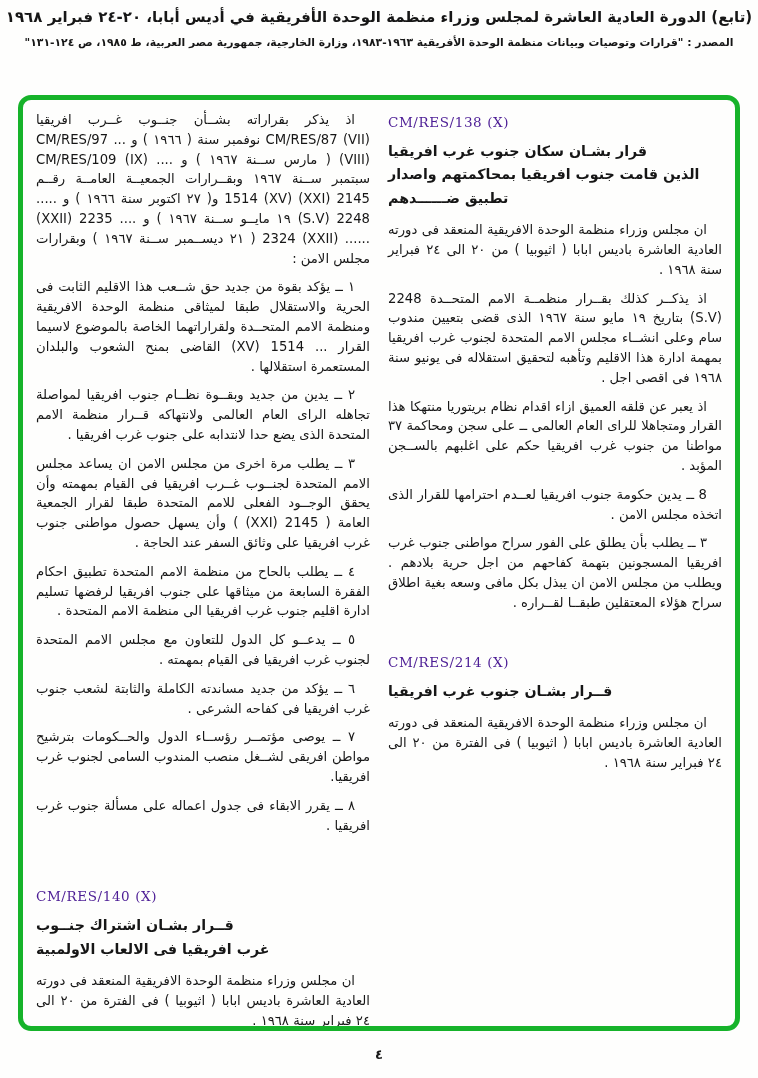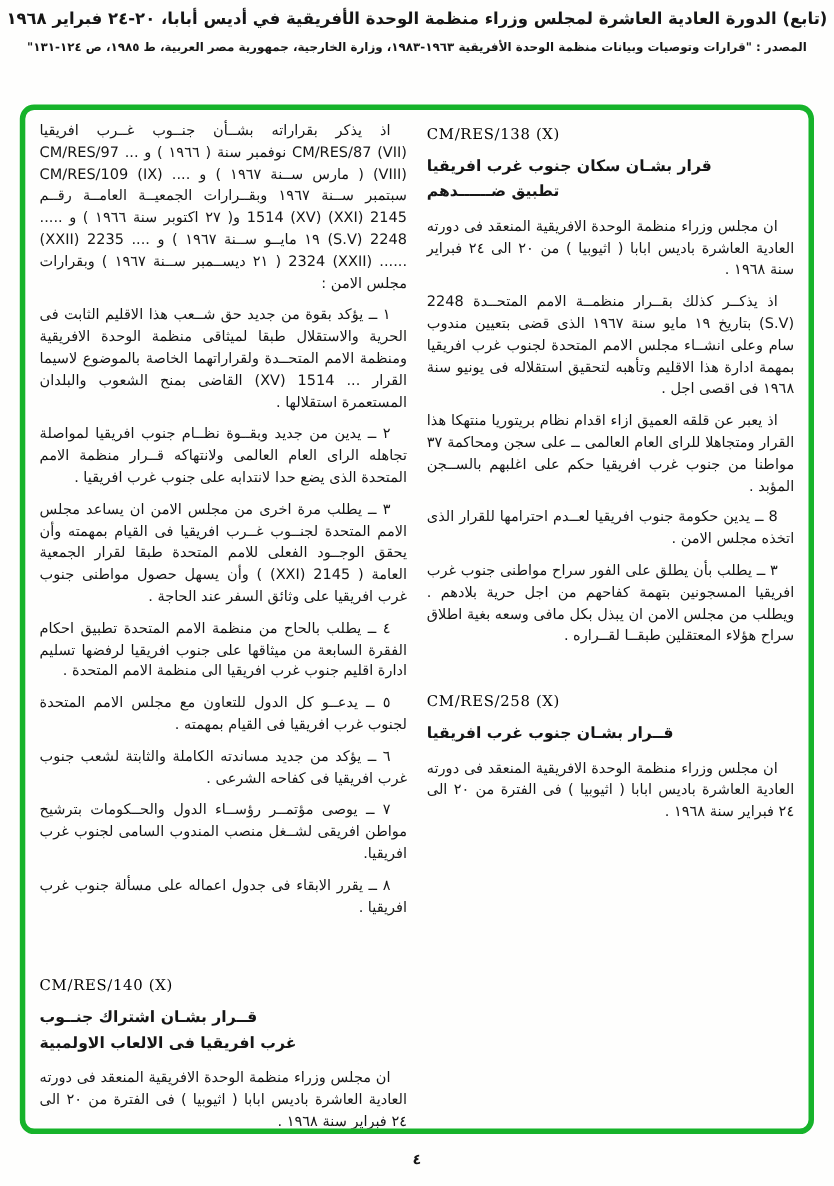--- a/index.html
+++ b/index.html
@@ -22,21 +22,21 @@
     position:absolute; left:18px; top:95px; width:722px; height:936px;
     border:5px solid var(--frame-color); border-radius:13px;
     padding:10px 13px 8px 13px; overflow:hidden; background:transparent;
   }
   .cols { display:flex; gap:18px; height:100%; }
   .col { flex:1; min-width:0; }
   .resnum {
     direction:ltr; text-align:left;
     font-family:"DejaVu Serif", serif;
     font-size:13.5px; letter-spacing:0.6px;
-    margin:4px 0 6px 0; color:#000000;
+    margin:4px 0 6px 0; color:#4c1d95;
   }
   .heading {
     font-weight:bold; text-align:left;
     font-size:14.2px; line-height:1.65;
     margin:10px 0 10px 0;
   }
   .para {
     font-size:13.2px; line-height:1.5;
     text-align:justify; text-indent:15px;
     margin:0 0 9px 0;
@@ -54,29 +54,30 @@
   <div class="title">(تابع) الدورة العادية العاشرة لمجلس وزراء منظمة الوحدة الأفريقية في أديس أبابا، ٢٠-٢٤ فبراير ١٩٦٨</div>
   <div class="source">المصدر : "قرارات وتوصيات وبيانات منظمة الوحدة الأفريقية ١٩٦٣-١٩٨٣، وزارة الخارجية، جمهورية مصر العربية، ط ١٩٨٥، ص ١٢٤-١٣١"</div>
 </header>
 
 <main class="frame">
   <div class="cols" dir="rtl">
       <div class="col">
         <div class="resnum">CM/RES/138 (X)</div>
         <div class="heading">
           <div>قرار بشـان سكان جنوب غرب افريقيا</div>
+          <div>الذين قامت جنوب افريقيا بمحاكمتهم واصدار</div>
           <div>تطبيق ضــــــدهم</div>
         </div>
         <p class="para">ان مجلس وزراء منظمة الوحدة الافريقية المنعقد فى دورته العادية العاشرة باديس ابابا ( اثيوبيا ) من ٢٠ الى ٢٤ فبراير سنة ١٩٦٨ .</p>
         <p class="para">اذ يذكــر كذلك بقــرار منظمــة الامم المتحــدة 2248 (S.V) بتاريخ ١٩ مايو سنة ١٩٦٧ الذى قضى بتعيين مندوب سام وعلى انشــاء مجلس الامم المتحدة لجنوب غرب افريقيا بمهمة ادارة هذا الاقليم وتأهبه لتحقيق استقلاله فى يونيو سنة ١٩٦٨ فى اقصى اجل .</p>
         <p class="para">اذ يعبر عن قلقه العميق ازاء اقدام نظام بريتوريا منتهكا هذا القرار ومتجاهلا للراى العام العالمى ــ على سجن ومحاكمة ٣٧ مواطنا من جنوب غرب افريقيا حكم على اغلبهم بالســجن المؤبد .</p>
         <p class="para">8 ــ يدين حكومة جنوب افريقيا لعــدم احترامها للقرار الذى اتخذه مجلس الامن .</p>
         <p class="para">٣ ــ يطلب بأن يطلق على الفور سراح مواطنى جنوب غرب افريقيا المسجونين بتهمة كفاحهم من اجل حرية بلادهم . ويطلب من مجلس الامن ان يبذل بكل مافى وسعه بغية اطلاق سراح هؤلاء المعتقلين طبقــا لقــراره .</p>
         <div class="gap" style="height: 28px;"></div>
-        <div class="resnum">CM/RES/258 (X)</div>
+        <div class="resnum">CM/RES/214 (X)</div>
         <div class="heading">
           <div>قــرار بشـان جنوب غرب افريقيا</div>
         </div>
         <p class="para">ان مجلس وزراء منظمة الوحدة الافريقية المنعقد فى دورته العادية العاشرة باديس ابابا ( اثيوبيا ) فى الفترة من ٢٠ الى ٢٤ فبراير سنة ١٩٦٨ .</p>
       </div>
       <div class="col">
         <p class="para">اذ يذكر بقراراته بشــأن جنــوب غــرب افريقيا CM/RES/87 (VII) نوفمبر سنة ( ١٩٦٦ ) و ... CM/RES/97 (VIII) ( مارس ســنة ١٩٦٧ ) و .... CM/RES/109 (IX) سبتمبر ســنة ١٩٦٧ وبقــرارات الجمعيــة العامــة رقــم 2145 (XXI) 1514 (XV) و( ٢٧ اكتوبر سنة ١٩٦٦ ) و ..... 2248 (S.V) ١٩ مايــو ســنة ١٩٦٧ ) و .... 2235 (XXII) ...... 2324 (XXII) ( ٢١ ديســمبر ســنة ١٩٦٧ ) وبقرارات مجلس الامن :</p>
         <p class="para">١ ــ يؤكد بقوة من جديد حق شــعب هذا الاقليم الثابت فى الحرية والاستقلال طبقا لميثاقى منظمة الوحدة الافريقية ومنظمة الامم المتحــدة ولقراراتهما الخاصة بالموضوع لاسيما القرار ... 1514 (XV) القاضى بمنح الشعوب والبلدان المستعمرة استقلالها .</p>
         <p class="para">٢ ــ يدين من جديد وبقــوة نظــام جنوب افريقيا لمواصلة تجاهله الراى العام العالمى ولانتهاكه قــرار منظمة الامم المتحدة الذى يضع حدا لانتدابه على جنوب غرب افريقيا .</p>
         <p class="para">٣ ــ يطلب مرة اخرى من مجلس الامن ان يساعد مجلس الامم المتحدة لجنــوب غــرب افريقيا فى القيام بمهمته وأن يحقق الوجــود الفعلى للامم المتحدة طبقا لقرار الجمعية العامة ( 2145 (XXI) ) وأن يسهل حصول مواطنى جنوب غرب افريقيا على وثائق السفر عند الحاجة .</p>

